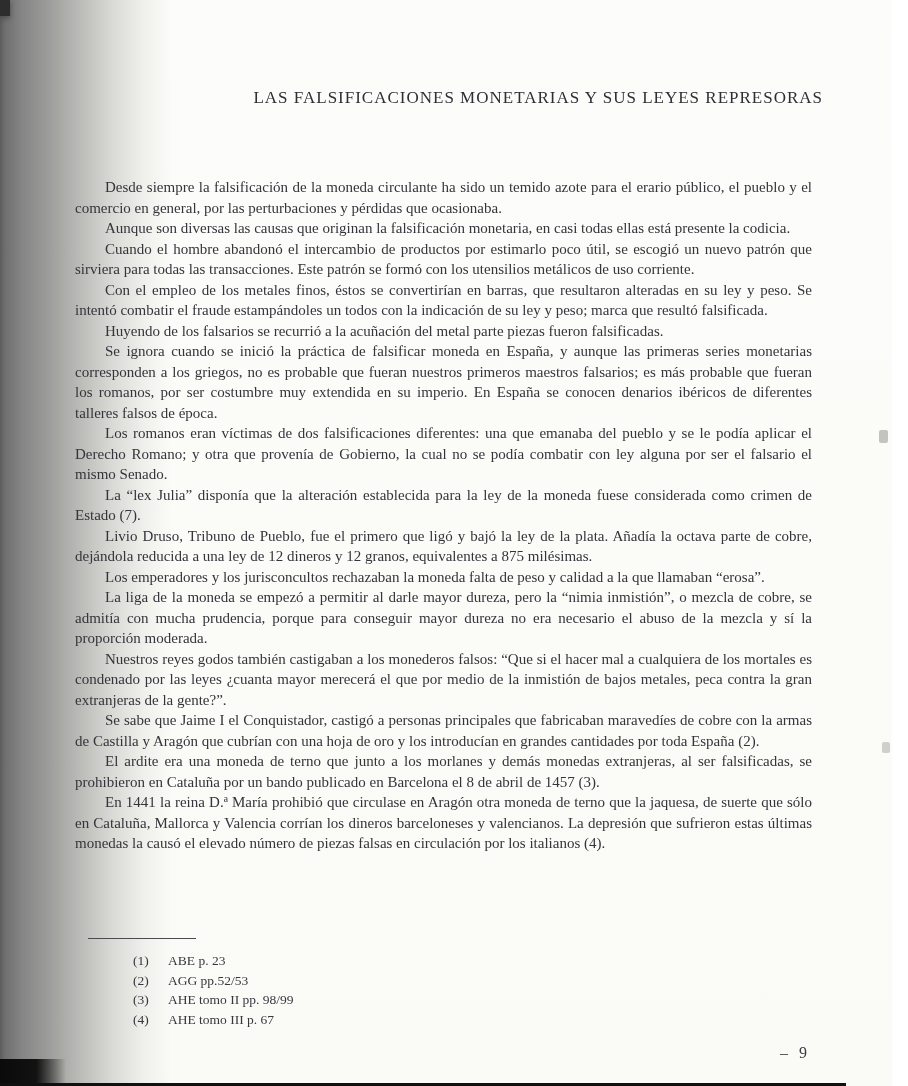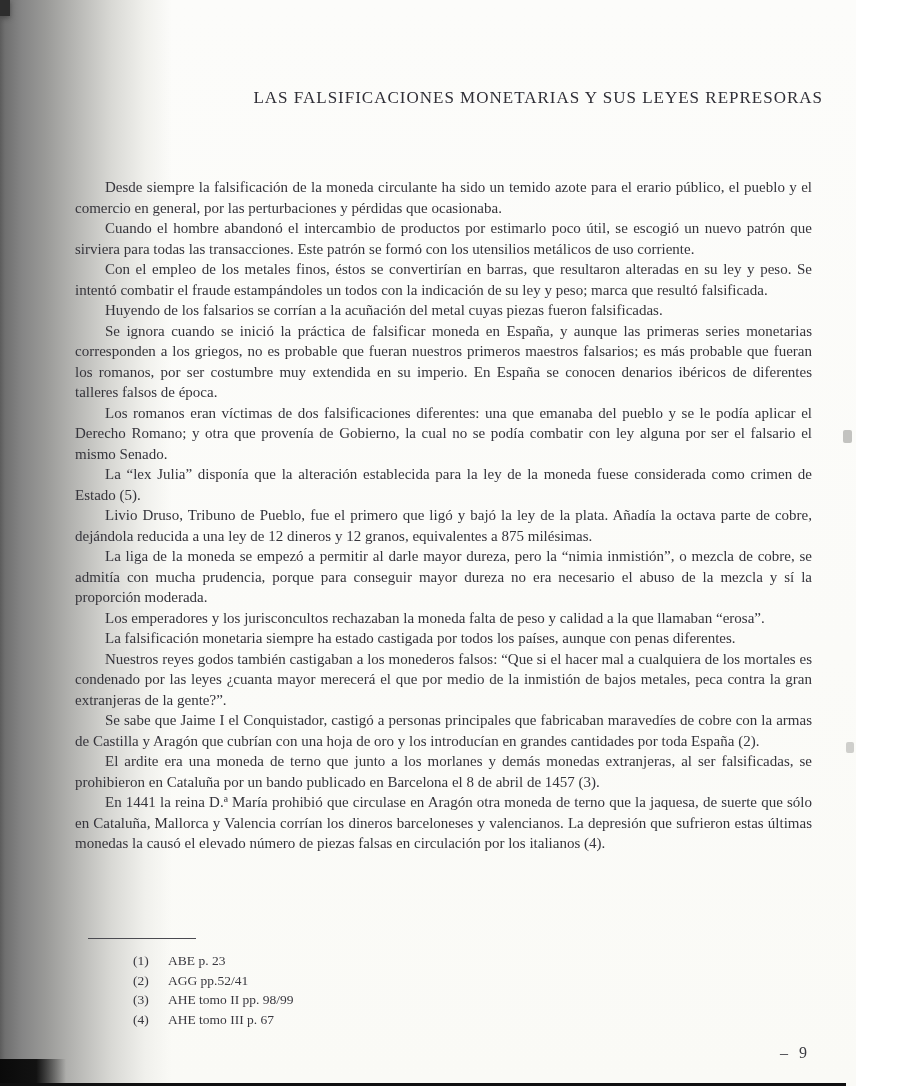--- a/index.html
+++ b/index.html
@@ -4,20 +4,21 @@
 <style>
   html, body { margin: 0; padding: 0; background: #ffffff; }
   .scan {
     position: relative;
     width: 856px;
     height: 1086px;
     background: linear-gradient(180deg, #fcfcfa 0%, #fbfbf8 60%, #fafaf6 100%);
     overflow: hidden;
     font-family: "Liberation Serif", "DejaVu Serif", serif;
     color: #35343b;
+    padding-left: 36px;
   }
   
   .binding {
     position: absolute; left: 0; top: 0; width: 172px; height: 100%;
     background: linear-gradient(to right,
       #5c5c5c 0px, #6f6f6f 5px, #858585 22px, #9a9a98 46px,
       #b7b7b4 76px, #d9d9d5 112px, #f0f0ec 145px, rgba(252,252,249,0) 172px);
   }
   .corner-tl {
     position: absolute; left: 0; top: 0; width: 10px; height: 16px;
@@ -74,46 +75,46 @@
   <div class="corner-tl"></div>
   <div class="corner-bl"></div>
   <div class="bottom-bar"></div>
   <div class="artifact-a"></div>
   <div class="artifact-b"></div>
 
   <div class="page-title">LAS FALSIFICACIONES MONETARIAS Y SUS LEYES REPRESORAS</div>
 
   <div class="body-text">
     <p>Desde siempre la falsificación de la moneda circulante ha sido un temido azote para el erario público, el pueblo y el comercio en general, por las perturbaciones y pérdidas que ocasionaba.</p>
+    <p>Aunque son diversas las causas que originan la falsificación monetaria, en casi todas ellas está presente la codicia.</p>
     <p>Cuando el hombre abandonó el intercambio de productos por estimarlo poco útil, se escogió un nuevo patrón que sirviera para todas las transacciones. Este patrón se formó con los utensilios metálicos de uso corriente.</p>
     <p>Con el empleo de los metales finos, éstos se convertirían en barras, que resultaron alteradas en su ley y peso. Se intentó combatir el fraude estampándoles un todos con la indicación de su ley y peso; marca que resultó falsificada.</p>
-    <p>Huyendo de los falsarios se corrían a la acuñación del metal cuyas piezas fueron falsificadas.</p>
+    <p>Huyendo de los falsarios se recurrió a la acuñación del metal parte piezas fueron falsificadas.</p>
     <p>Se ignora cuando se inició la práctica de falsificar moneda en España, y aunque las primeras series monetarias corresponden a los griegos, no es probable que fueran nuestros primeros maestros falsarios; es más probable que fueran los romanos, por ser costumbre muy extendida en su imperio. En España se conocen denarios ibéricos de diferentes talleres falsos de época.</p>
     <p>Los romanos eran víctimas de dos falsificaciones diferentes: una que emanaba del pueblo y se le podía aplicar el Derecho Romano; y otra que provenía de Gobierno, la cual no se podía combatir con ley alguna por ser el falsario el mismo Senado.</p>
-    <p>La “lex Julia” disponía que la alteración establecida para la ley de la moneda fuese considerada como crimen de Estado (5).</p>
+    <p>La “lex Julia” disponía que la alteración establecida para la ley de la moneda fuese considerada como crimen de Estado (7).</p>
     <p>Livio Druso, Tribuno de Pueblo, fue el primero que ligó y bajó la ley de la plata. Añadía la octava parte de cobre, dejándola reducida a una ley de 12 dineros y 12 granos, equivalentes a 875 milésimas.</p>
+    <p>Los emperadores y los jurisconcultos rechazaban la moneda falta de peso y calidad a la que llamaban “erosa”.</p>
     <p>La liga de la moneda se empezó a permitir al darle mayor dureza, pero la “nimia inmistión”, o mezcla de cobre, se admitía con mucha prudencia, porque para conseguir mayor dureza no era necesario el abuso de la mezcla y sí la proporción moderada.</p>
-    <p>Los emperadores y los jurisconcultos rechazaban la moneda falta de peso y calidad a la que llamaban “erosa”.</p>
-    <p>La falsificación monetaria siempre ha estado castigada por todos los países, aunque con penas diferentes.</p>
     <p>Nuestros reyes godos también castigaban a los monederos falsos: “Que si el hacer mal a cualquiera de los mortales es condenado por las leyes ¿cuanta mayor merecerá el que por medio de la inmistión de bajos metales, peca contra la gran extranjeras de la gente?”.</p>
     <p>Se sabe que Jaime I el Conquistador, castigó a personas principales que fabricaban maravedíes de cobre con la armas de Castilla y Aragón que cubrían con una hoja de oro y los introducían en grandes cantidades por toda España (2).</p>
     <p>El ardite era una moneda de terno que junto a los morlanes y demás monedas extranjeras, al ser falsificadas, se prohibieron en Cataluña por un bando publicado en Barcelona el 8 de abril de 1457 (3).</p>
     <p>En 1441 la reina D.ª María prohibió que circulase en Aragón otra moneda de terno que la jaquesa, de suerte que sólo en Cataluña, Mallorca y Valencia corrían los dineros barceloneses y valencianos. La depresión que sufrieron estas últimas monedas la causó el elevado número de piezas falsas en circulación por los italianos (4).</p>
   </div>
 
   <div class="fn-rule"></div>
 
   <div class="footnotes">
     <div class="fn-row">
       <span class="fn-num">(1)</span>
       <span class="fn-text">ABE p. 23</span>
     </div>
     <div class="fn-row">
       <span class="fn-num">(2)</span>
-      <span class="fn-text">AGG pp.52/41</span>
+      <span class="fn-text">AGG pp.52/53</span>
     </div>
     <div class="fn-row">
       <span class="fn-num">(3)</span>
       <span class="fn-text">AHE tomo II pp. 98/99</span>
     </div>
     <div class="fn-row">
       <span class="fn-num">(4)</span>
       <span class="fn-text">AHE tomo III p. 67</span>
     </div>
   </div>

